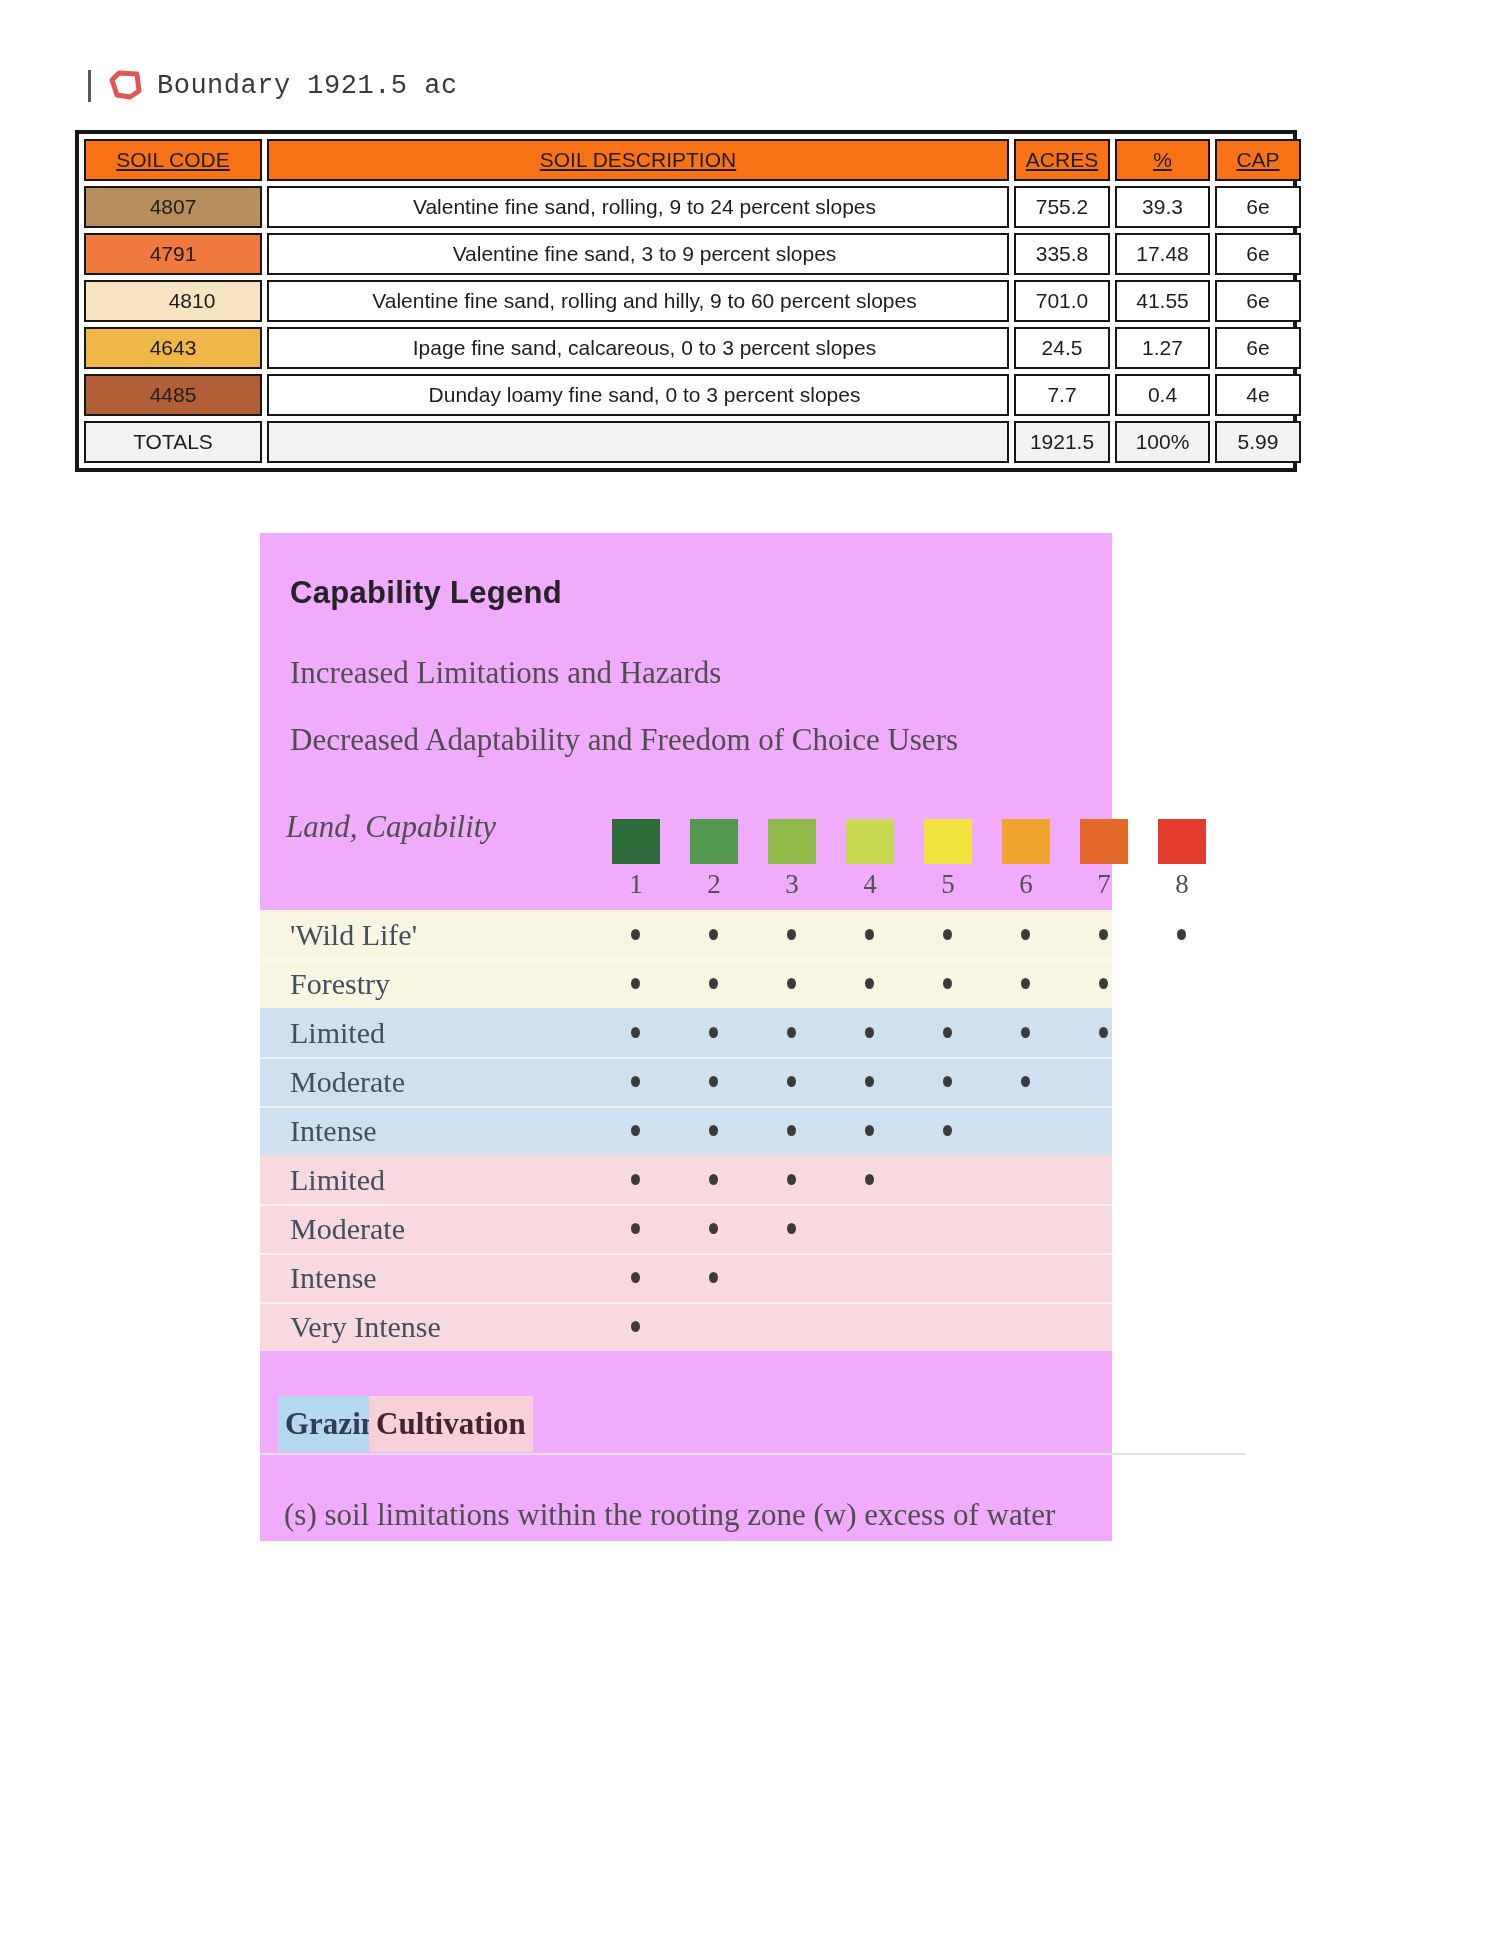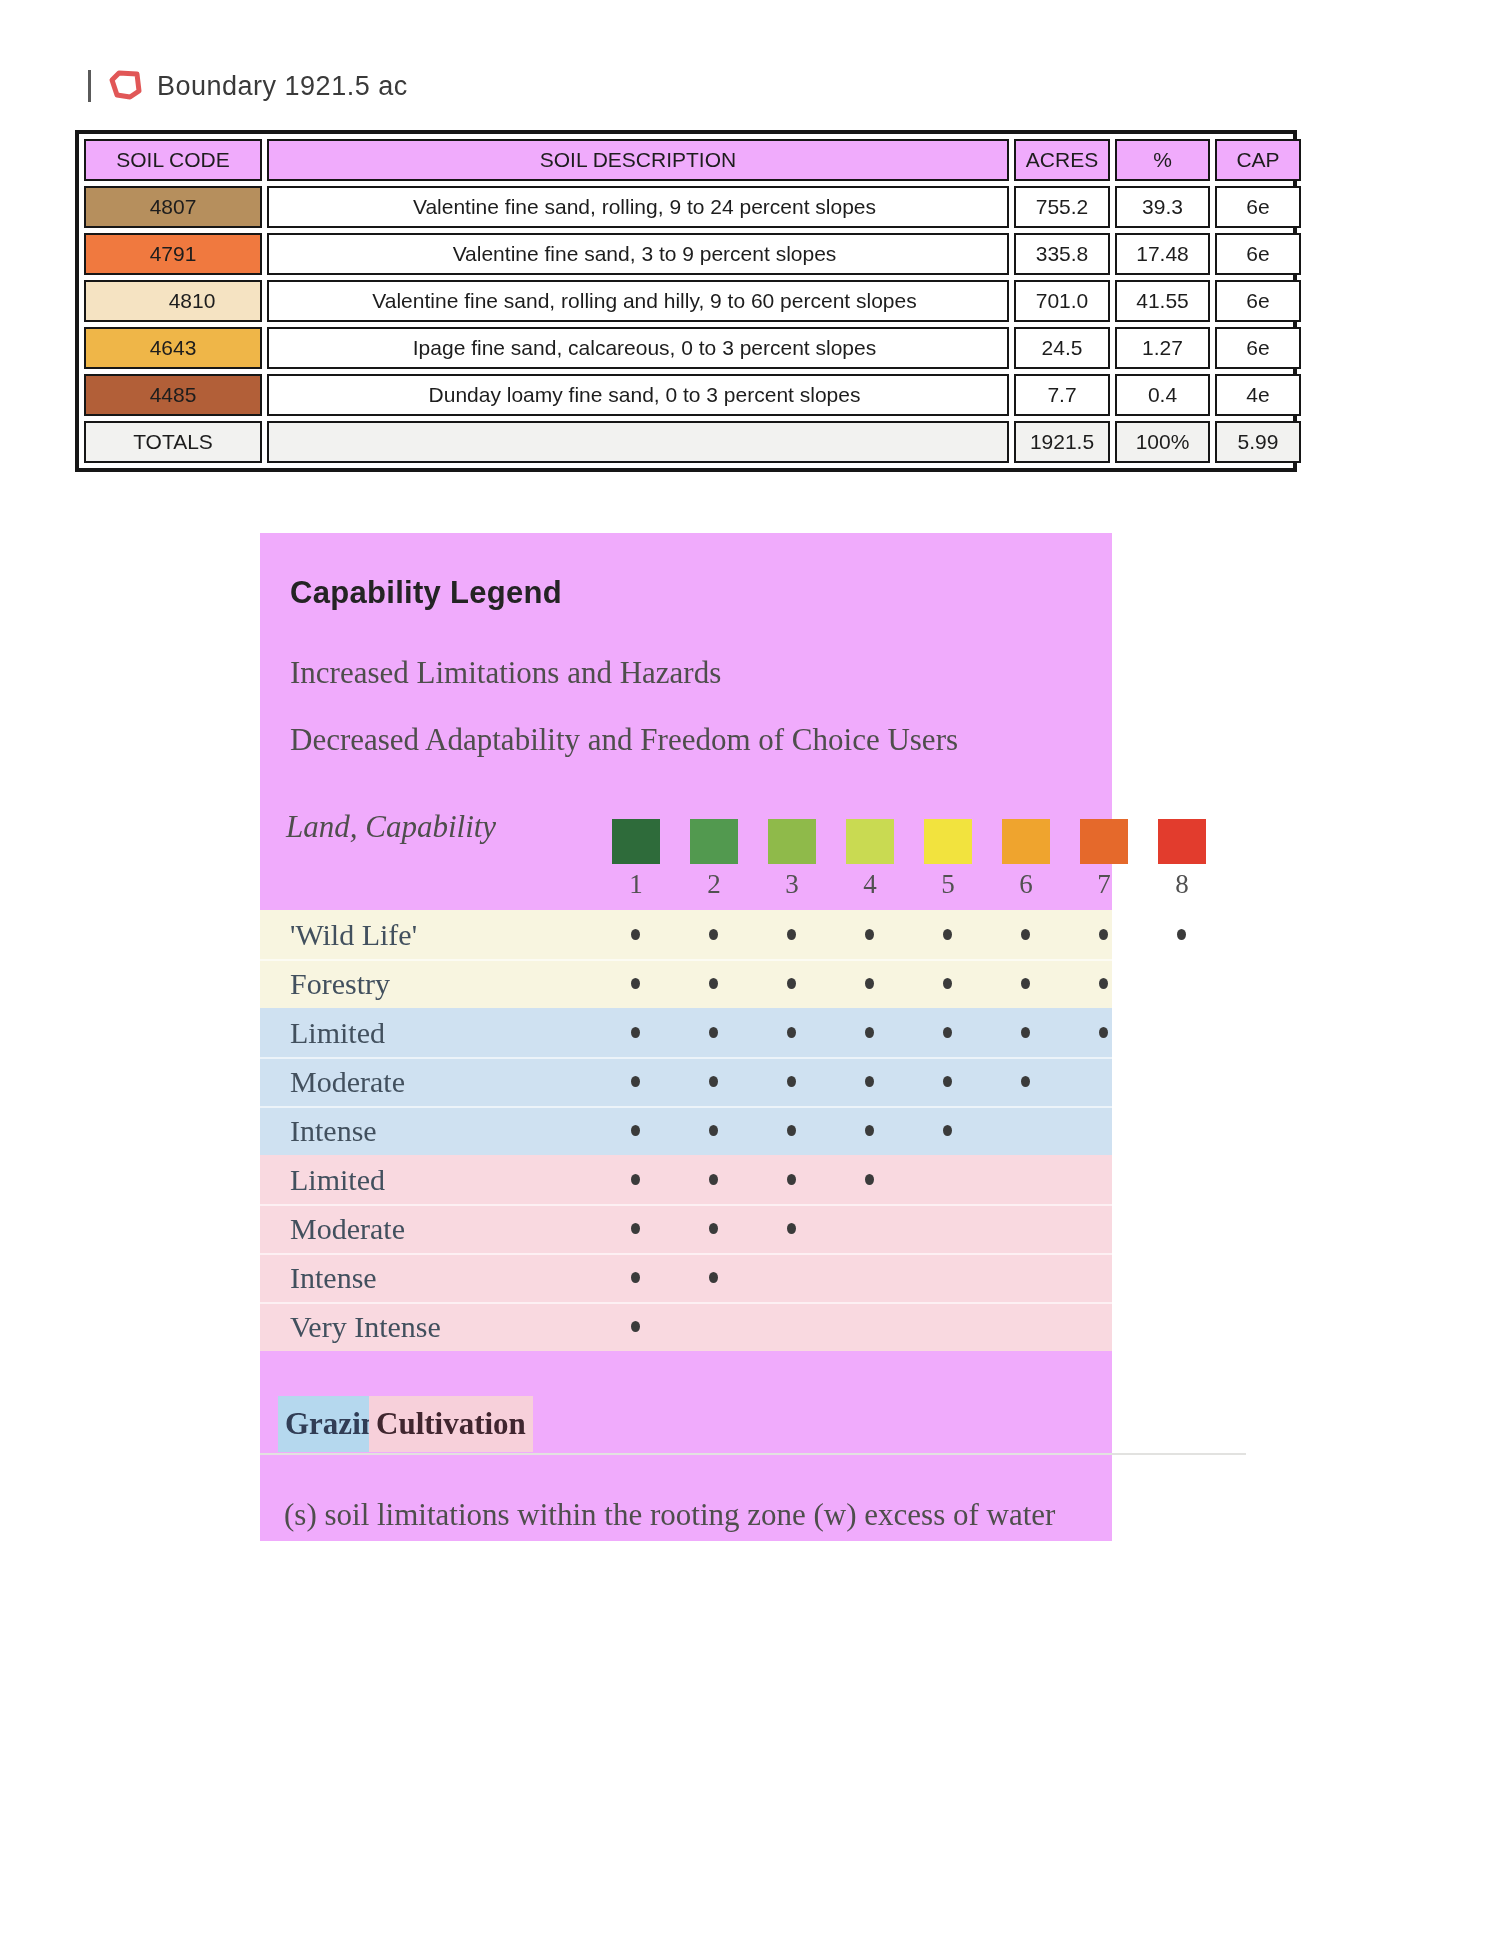--- a/index.html
+++ b/index.html
@@ -1,36 +1,36 @@
 <!DOCTYPE html>
 <html><head>
 <meta charset="utf-8">
 <style>
   html,body{margin:0;padding:0;}
   body{
     width:1500px;height:1941px;position:relative;background:#ffffff;
     font-family:"Liberation Sans",sans-serif;overflow:hidden;
   }
   
-  .boundary-header{position:absolute;left:88px;top:68px;display:flex;align-items:center;gap:12px;}
+  .boundary-header{position:absolute;left:88px;top:68px;display:flex;align-items:center;gap:12px;font-family:Liberation Mono, monospace;}
   .indent-bar{width:3px;height:32px;background:#5a5a5a;}
   .poly-icon{width:40px;height:36px;margin-left:2px;}
   .boundary-title{font-size:27px;color:#3a3a3a;letter-spacing:0.5px;}
   
   .soil-table-wrap{
     position:absolute;left:75px;top:130px;width:1222px;
     border:4px solid #161616;background:#ffffff;box-sizing:border-box;
   }
   table.soil{border-collapse:separate;border-spacing:5px;width:100%;table-layout:fixed;}
   table.soil th, table.soil td{
     border:2.5px solid #161616;height:42px;box-sizing:border-box;
     font-size:21px;font-weight:normal;color:#1d1d1d;text-align:center;vertical-align:middle;
     background:#ffffff;overflow:hidden;white-space:nowrap;
   }
-  table.soil th{background:#f0abfc;}
+  table.soil th{background:#f97316;text-decoration:underline;}
   td.cell-desc{text-align:left;padding-left:14px;}
   tr.totals-row td{background:#f2f2f0;}
   
   .legend-panel{position:absolute;left:260px;top:533px;width:852px;height:1008px;background:#f0abfc;}
   .legend-title{position:absolute;left:30px;top:42px;font-size:31px;font-weight:bold;color:#242424;letter-spacing:0.3px;}
   .serif{font-family:"Liberation Serif",serif;color:#4e4e4c;}
   .legend-line1{position:absolute;left:30px;top:122px;font-size:31px;}
   .legend-line2{position:absolute;left:30px;top:189px;font-size:31px;}
   .scale-label{position:absolute;left:26px;top:276px;font-size:31px;font-style:italic;}
   .chips-row{position:absolute;left:0;top:0;width:100%;height:0;}

